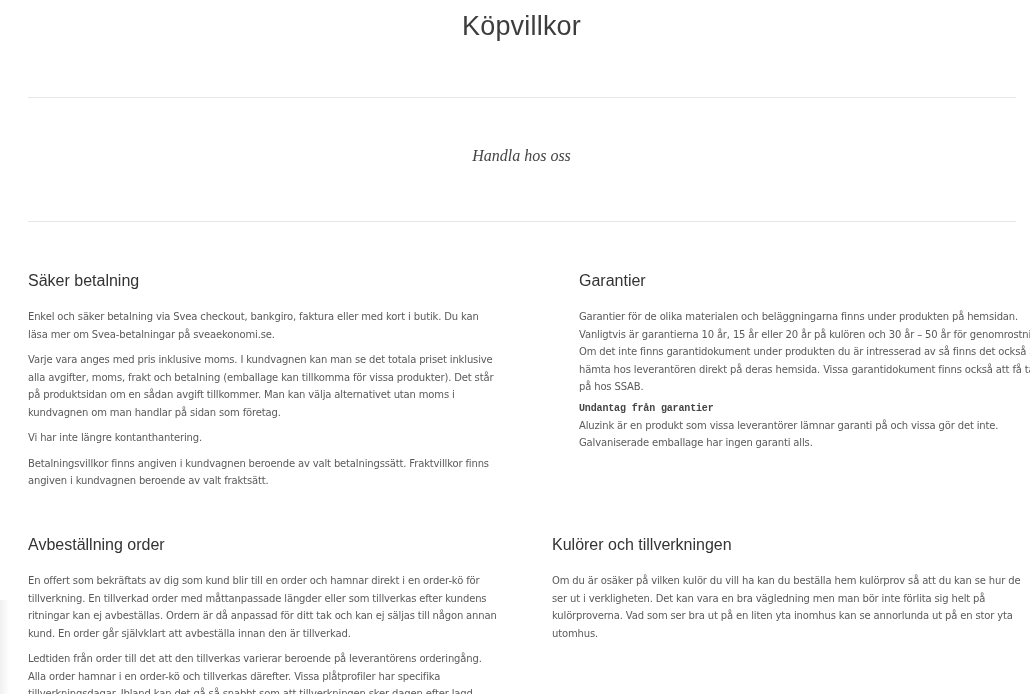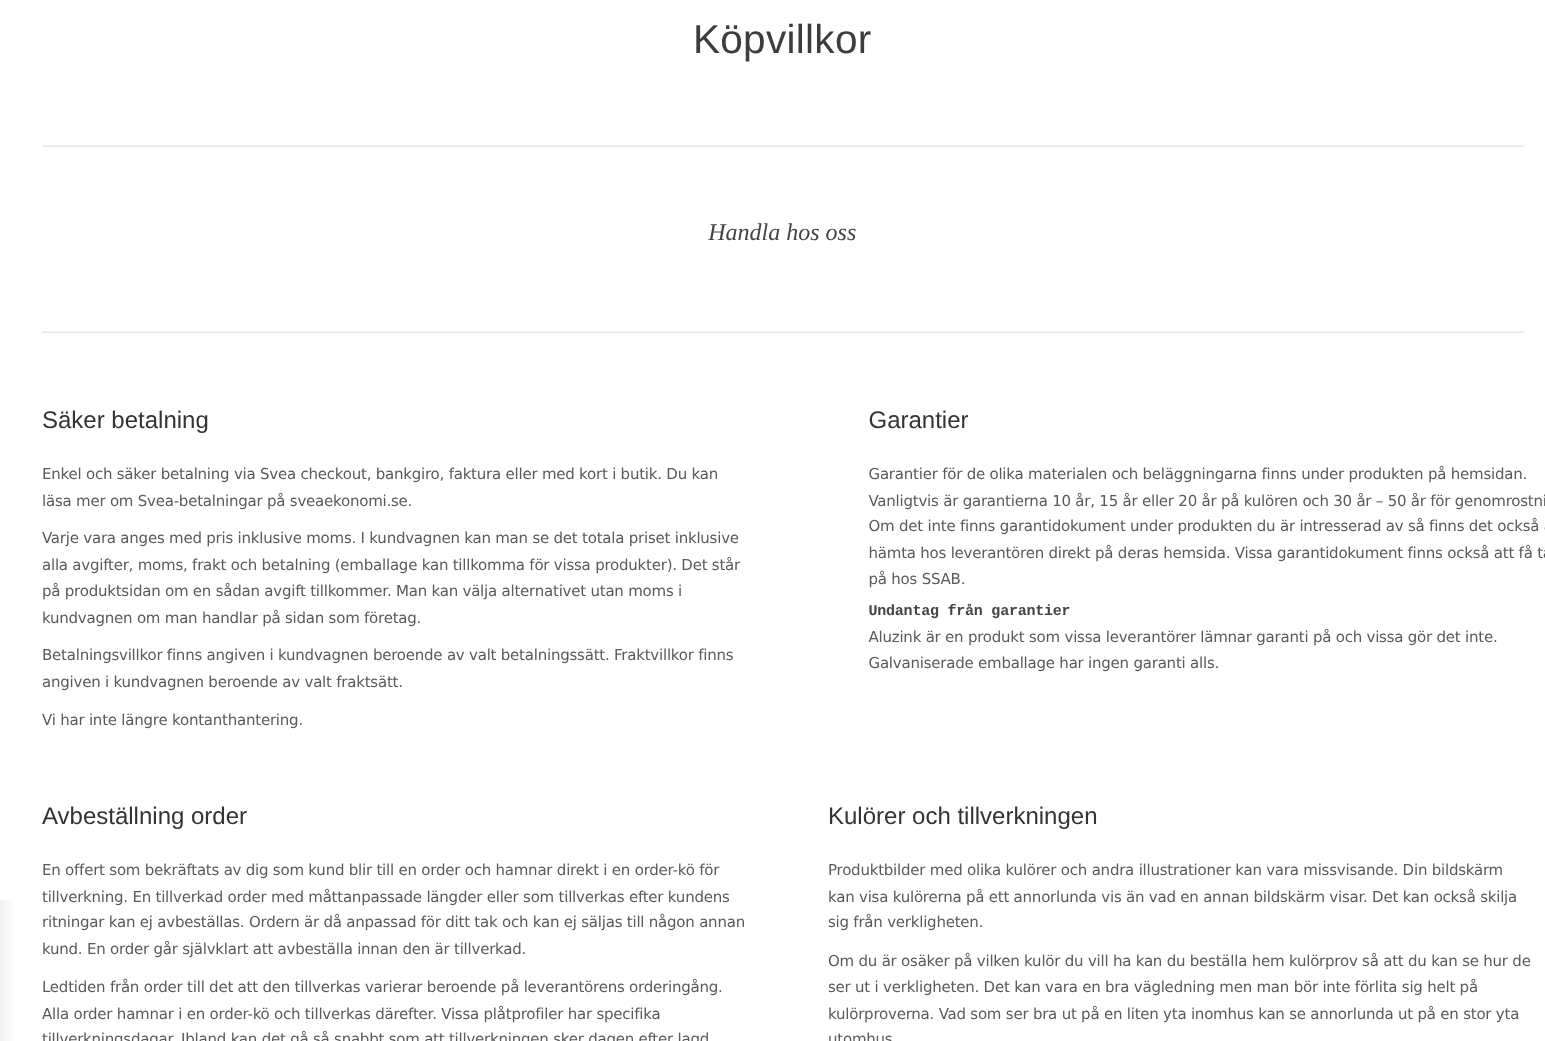--- a/index.html
+++ b/index.html
@@ -101,34 +101,33 @@
 <div class="rule r1"></div>
 
 <div class="subtitle">Handla hos oss</div>
 
 <div class="rule r2"></div>
 
 <section class="section s1">
   <h2>Säker betalning</h2>
   <p>Enkel och säker betalning via Svea checkout, bankgiro, faktura eller med kort i butik. Du kan läsa mer om Svea-betalningar på  sveaekonomi.se.</p>
   <p>Varje vara anges med pris inklusive moms. I kundvagnen kan man se det totala priset inklusive alla avgifter, moms, frakt och betalning (emballage kan tillkomma för vissa produkter). Det står på produktsidan om en sådan avgift tillkommer. Man kan välja alternativet utan moms i kundvagnen om man handlar på sidan som företag.</p>
+  <p>Vi har inte längre kontanthantering.</p>
   <p>Betalningsvillkor finns angiven i kundvagnen beroende av valt betalningssätt. Fraktvillkor finns angiven i kundvagnen beroende av valt fraktsätt.</p>
-  <p>Vi har inte längre kontanthantering.</p>
 </section>
 
 <section class="section s2">
   <h2>Garantier</h2>
   <p class="first">Garantier för de olika materialen och beläggningarna finns under produkten på hemsidan. Vanligtvis är garantierna 10 år, 15 år eller 20 år på kulören och 30 år – 50 år för genomrostning. Om det inte finns garantidokument under produkten du är intresserad av så finns det också att hämta hos leverantören direkt på deras hemsida. Vissa garantidokument finns också att få tag på hos SSAB.</p>
   <div class="subhead">Undantag från garantier</div>
   <p class="tight">Aluzink är en produkt som vissa leverantörer lämnar garanti på och vissa gör det inte. Galvaniserade emballage har ingen garanti alls.</p>
 </section>
 
 <section class="section s3">
   <h2>Avbeställning order</h2>
   <p>En offert som bekräftats av dig som kund blir till en order och hamnar direkt i en order-kö för tillverkning. En tillverkad order med måttanpassade längder eller som tillverkas efter kundens ritningar kan ej avbeställas. Ordern är då anpassad för ditt tak och kan ej säljas till någon annan kund. En order går självklart att avbeställa innan den är tillverkad.</p>
   <p>Ledtiden från order till det att den tillverkas varierar beroende på leverantörens orderingång. Alla order hamnar i en order-kö och tillverkas därefter. Vissa plåtprofiler har specifika tillverkningsdagar. Ibland kan det gå så snabbt som att tillverkningen sker dagen efter lagd</p>
 </section>
 
 <section class="section s4">
   <h2>Kulörer och tillverkningen</h2>
-  <p>Produktbilder med olika kulörer och andra illustrationer kan vara missvisande. Din bildskärm kan visa kulörerna på ett annorlunda vis än vad en annan bildskärm visar. Det kan också skilja sig från verkligheten.</p>
   <p>Om du är osäker på vilken kulör du vill ha kan du beställa hem kulörprov så att du kan se hur de ser ut i verkligheten. Det kan vara en bra vägledning men man bör inte förlita sig helt på kulörproverna. Vad som ser bra ut på en liten yta inomhus kan se annorlunda ut på en stor yta utomhus.</p>
 </section>
 
 </body></html>

